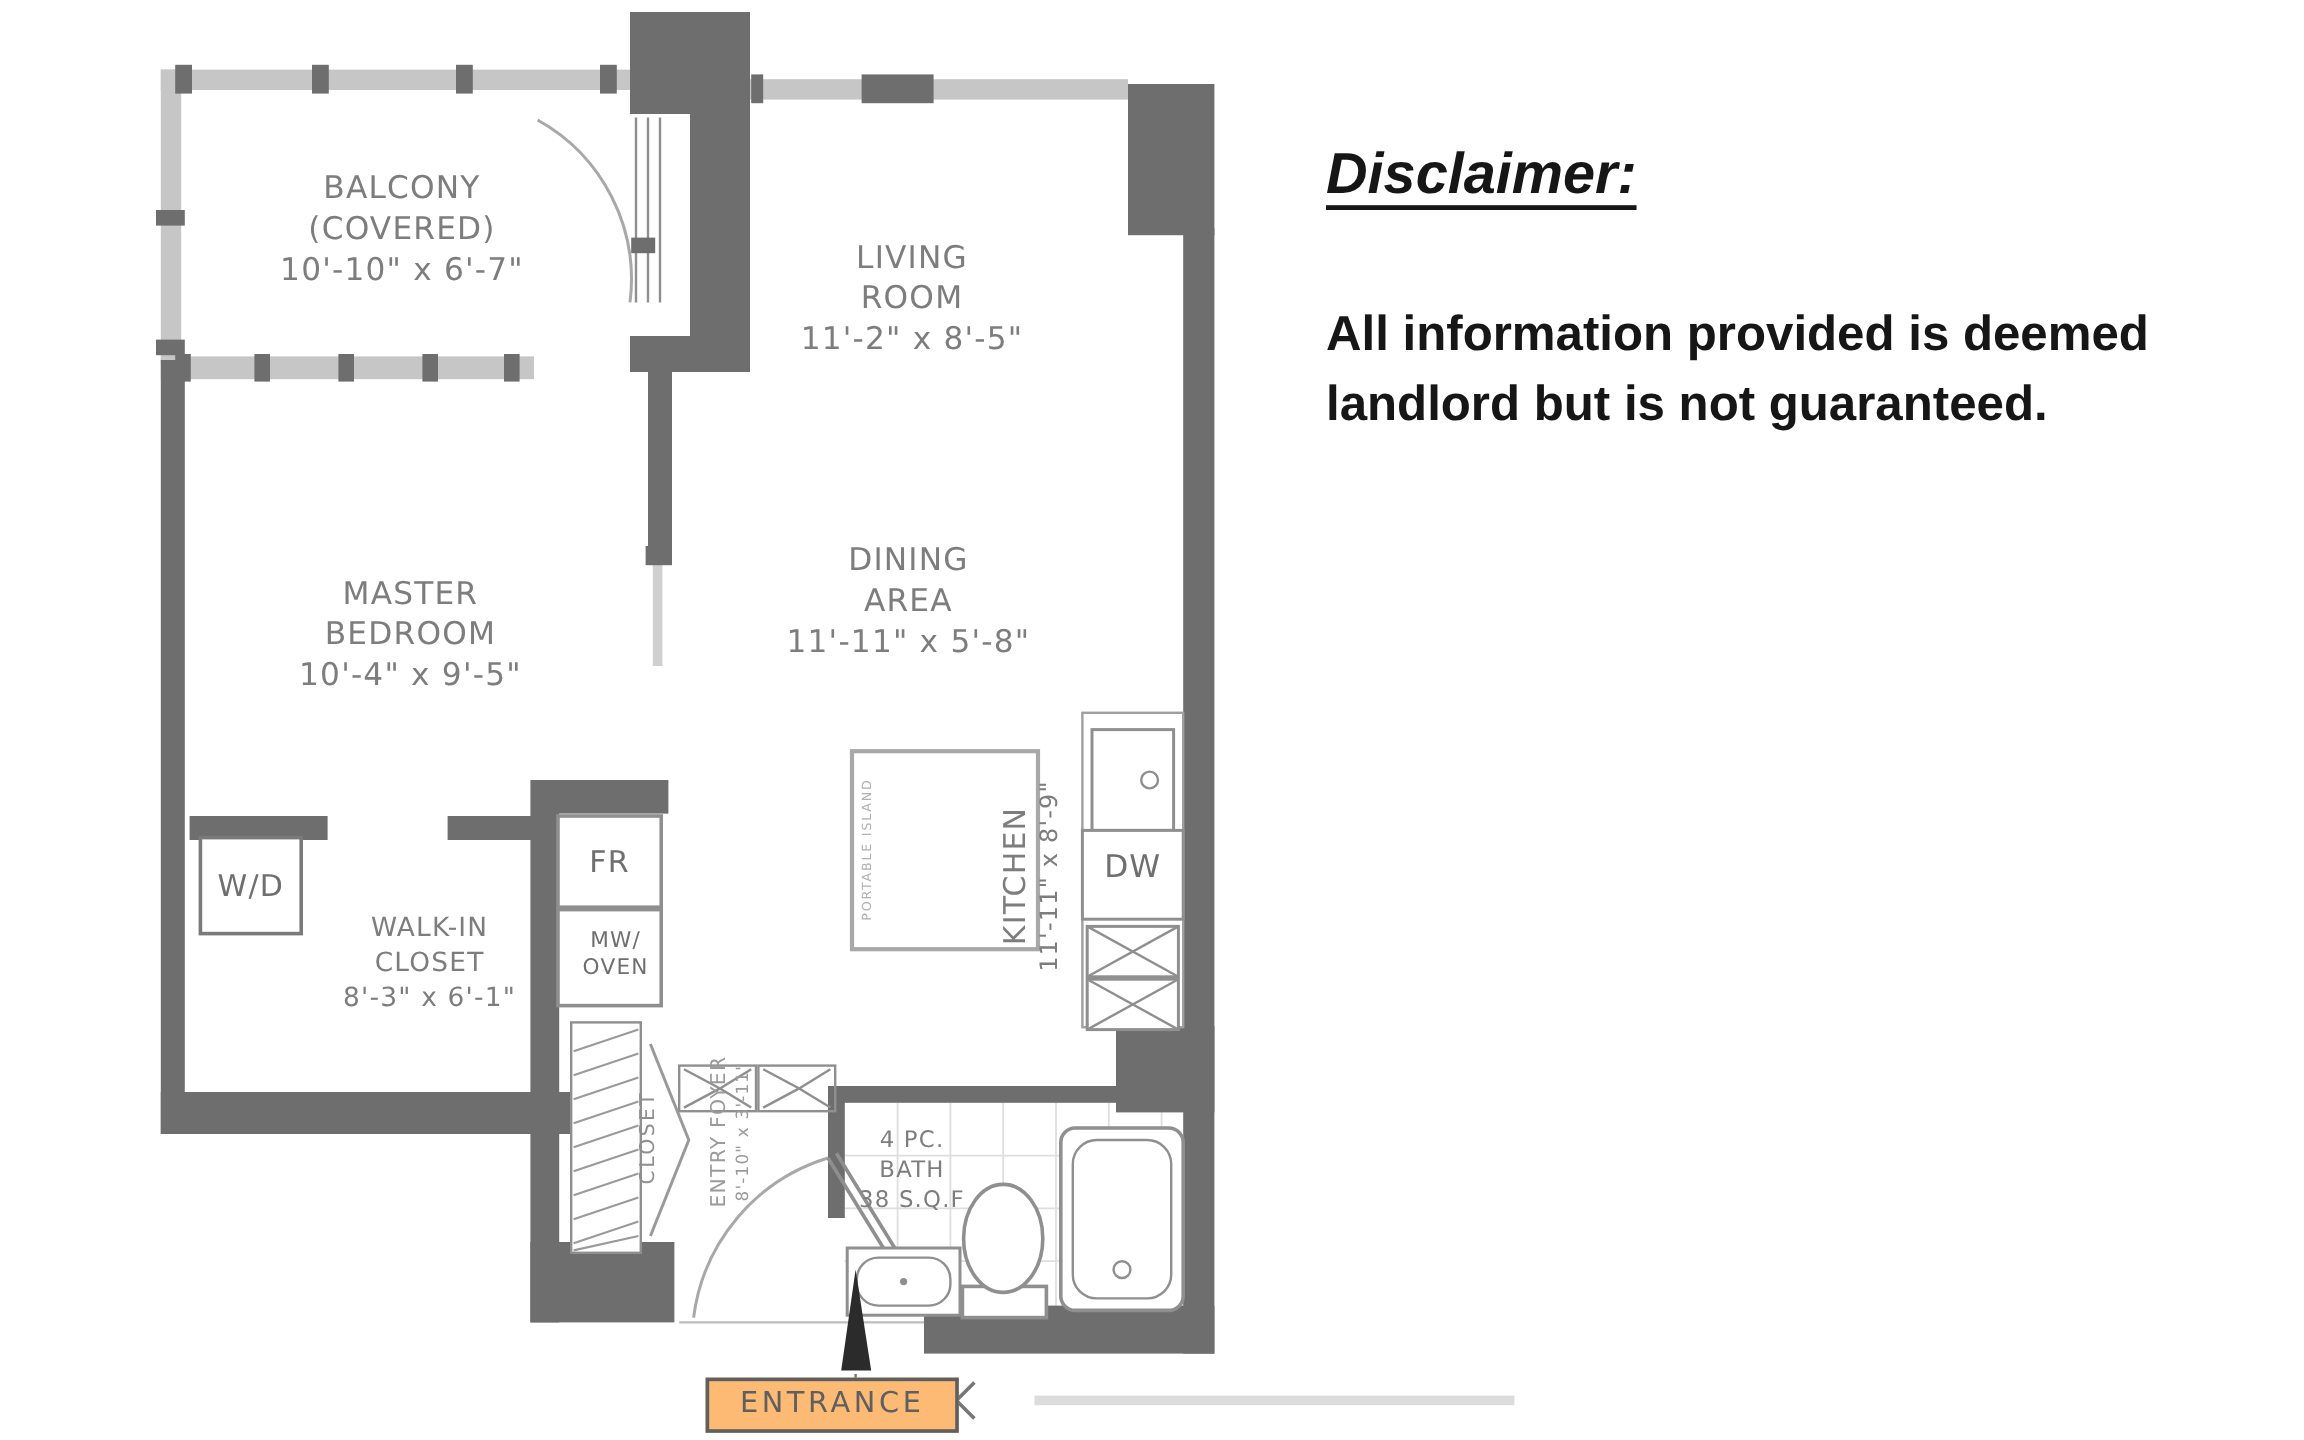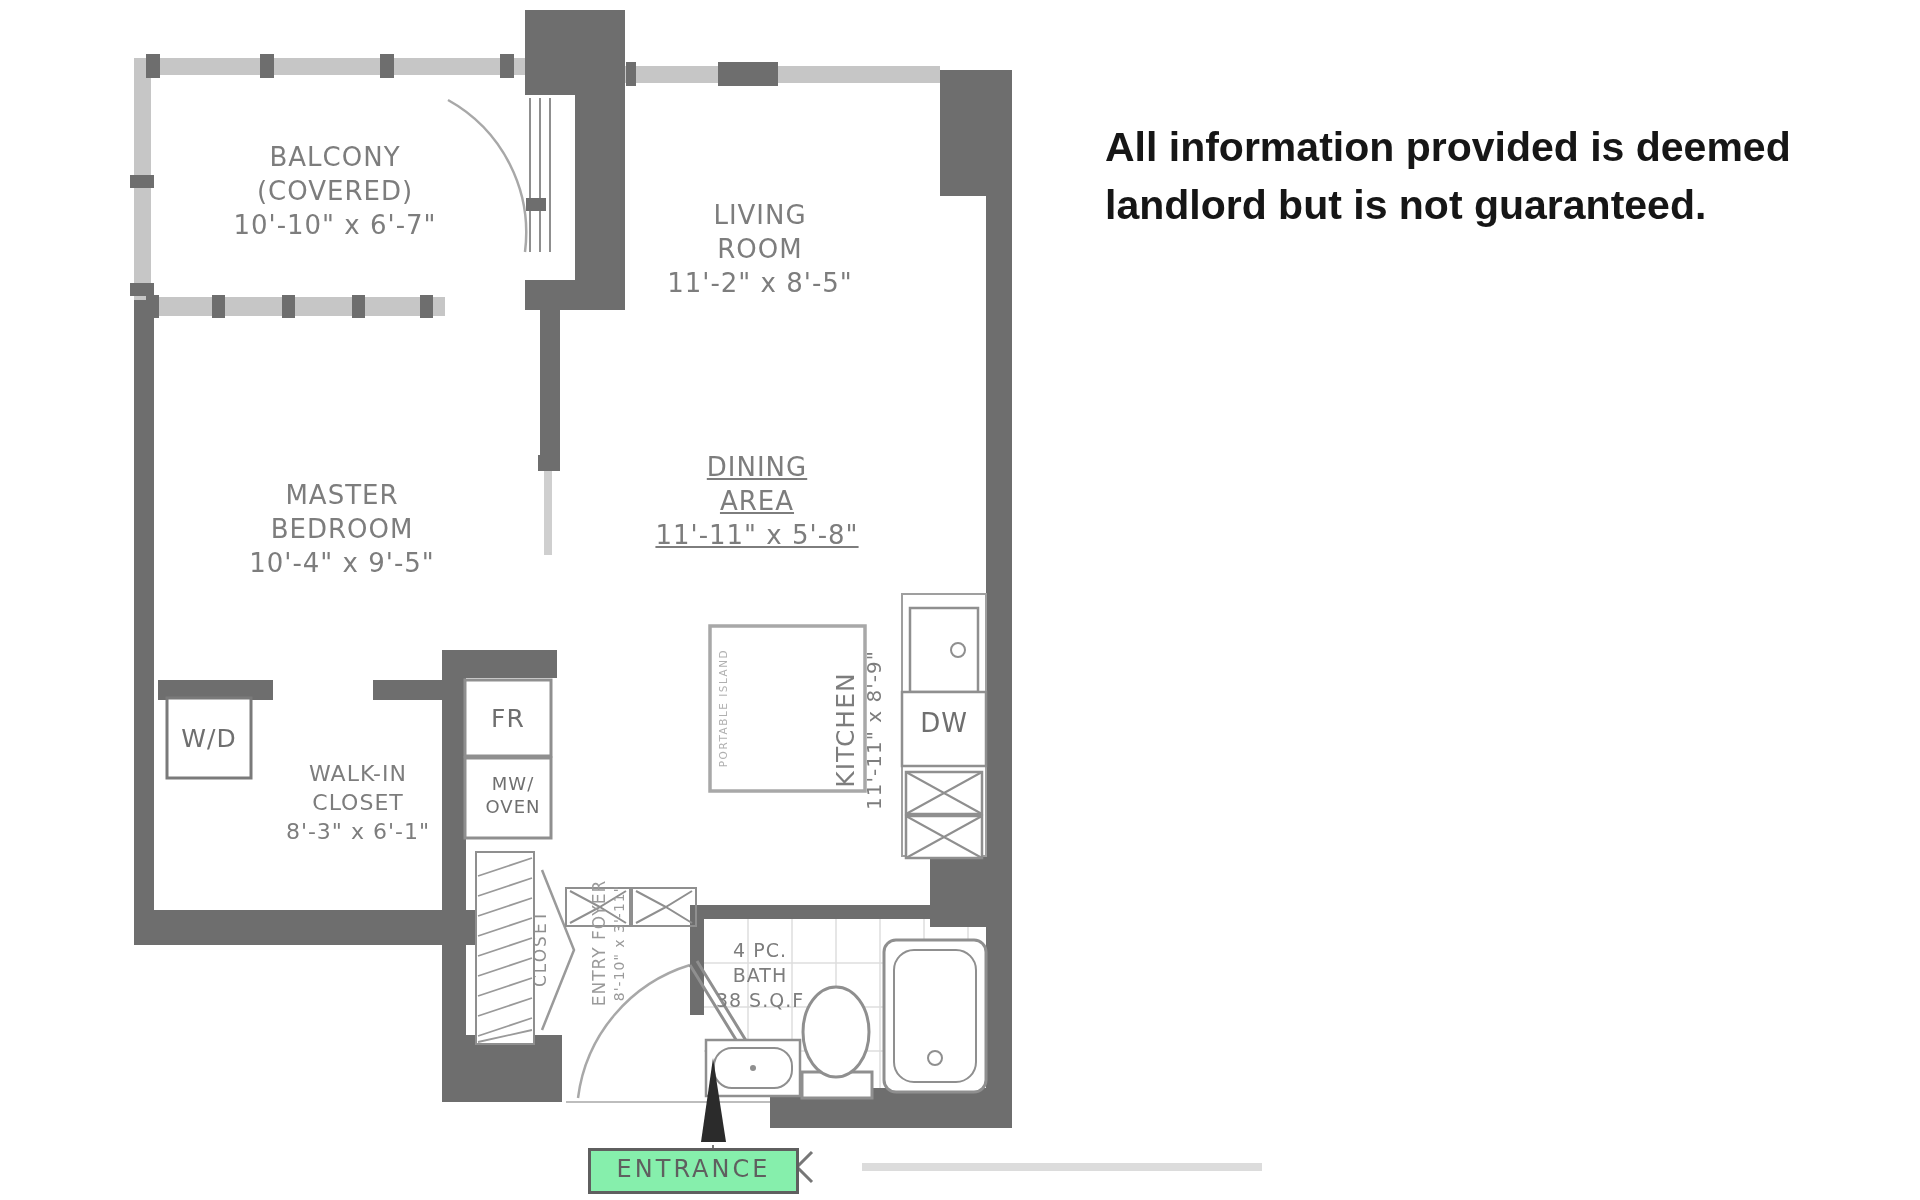--- a/index.html
+++ b/index.html
@@ -11,21 +11,21 @@
   #plan-svg { position:absolute; left:0; top:0; }
 
   .plan-label { position:absolute; text-align:center; color:#7d7d7d; letter-spacing:1px; }
   .l26 { font-size:26px; line-height:34px; }
   .l22 { font-size:22px; line-height:29px; }
   .boxtxt { display:flex; align-items:center; justify-content:center; color:#6f6f6f; }
   .rot { transform:rotate(-90deg); }
 
   .entrance-box {
     position:absolute; left:588px; top:1148px; width:205px; height:40px;
-    border:3px solid #5f5f5f; background:#86efac; color:#5f5f5f;
+    border:3px solid #5f5f5f; background:#fdba74; color:#5f5f5f;
     font-size:24px; line-height:36px; letter-spacing:3px; text-align:center;
   }
 
   .disclaimer { position:absolute; left:1105px; top:118px; width:740px;
     font-family:"Liberation Sans", sans-serif; color:#161616; }
   .disclaimer-title {
     font-size:48px; font-weight:bold; font-style:italic;
     text-decoration:underline; text-underline-offset:10px;
     margin:0 0 76px 0;
   }
@@ -159,21 +159,21 @@
   <div>ROOM</div>
   <div>11'-2" x 8'-5"</div>
 </div>
 
 <div class="plan-label l26" style="left:222px; top:478px; width:240px;">
   <div>MASTER</div>
   <div>BEDROOM</div>
   <div>10'-4" x 9'-5"</div>
 </div>
 
-<div class="plan-label l26" style="left:637px; top:450px; width:240px;text-decoration:underline;">
+<div class="plan-label l26" style="left:637px; top:450px; width:240px;">
   <div>DINING</div>
   <div>AREA</div>
   <div>11'-11" x 5'-8"</div>
 </div>
 
 <div class="plan-label l22" style="left:238px; top:742px; width:240px;margin-top:17px;">
   <div>WALK-IN</div>
   <div>CLOSET</div>
   <div>8'-3" x 6'-1"</div>
 </div>
@@ -205,14 +205,15 @@
 
 <div class="plan-label" style="left:700px; top:938px; width:120px; font-size:19px; line-height:25px;">
   <div>4 PC.</div>
   <div>BATH</div>
   <div>38 S.Q.F</div>
 </div>
 
 <div class="entrance-box">ENTRANCE</div>
 
 <div class="disclaimer">
+  <div class="disclaimer-title">Disclaimer:</div>
   <p class="disclaimer-p">All information provided is deemed landlord but is not guaranteed.</p>
 </div>
 
 </body></html>

